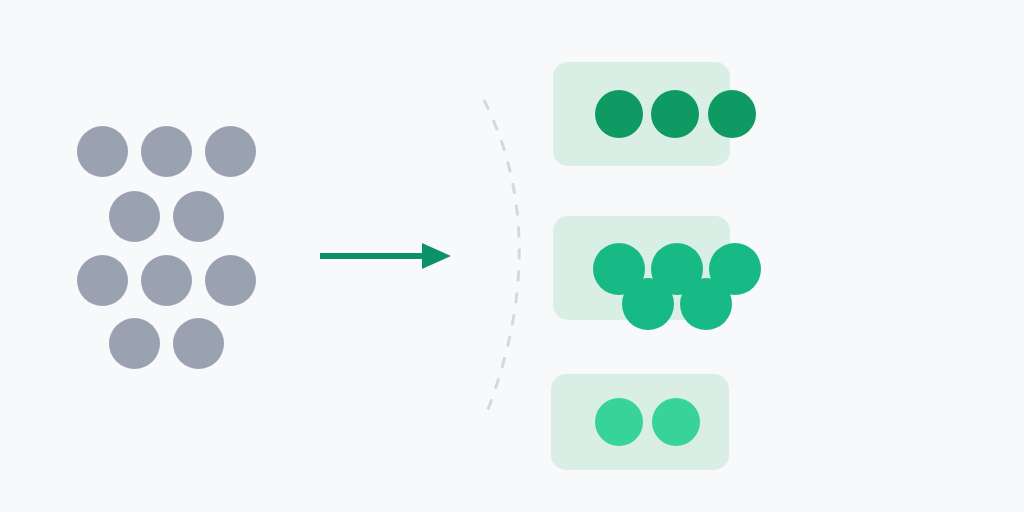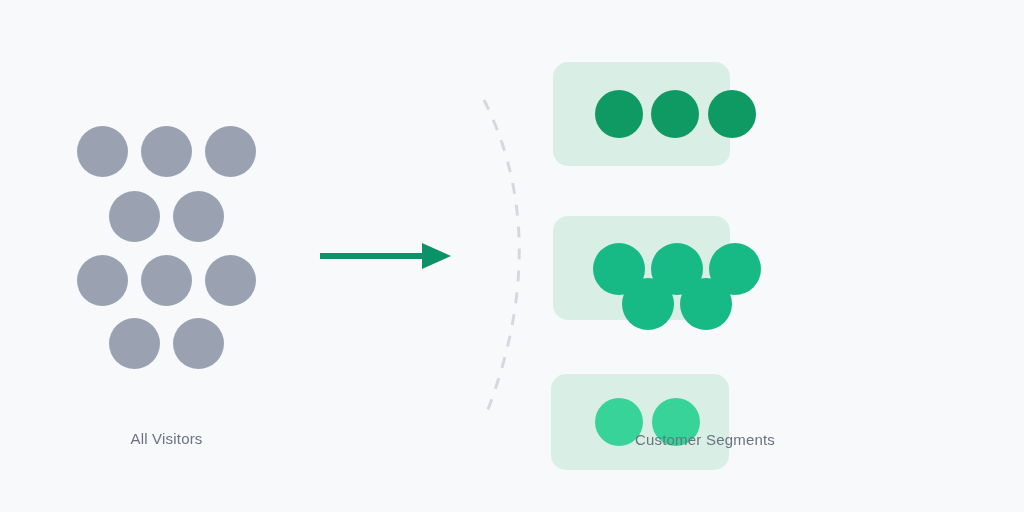--- a/index.html
+++ b/index.html
@@ -119,21 +119,20 @@
     <div class="dot-gray" style="left:141px; top:126px;"></div>
     <div class="dot-gray" style="left:205px; top:126px;"></div>
     <div class="dot-gray" style="left:109px; top:191px;"></div>
     <div class="dot-gray" style="left:173px; top:191px;"></div>
     <div class="dot-gray" style="left:77px;  top:255px;"></div>
     <div class="dot-gray" style="left:141px; top:255px;"></div>
     <div class="dot-gray" style="left:205px; top:255px;"></div>
     <div class="dot-gray" style="left:109px; top:318px;"></div>
     <div class="dot-gray" style="left:173px; top:318px;"></div>
 
-    <div id="all-visitors-label">All Visitors</div>
   </div>
 
   <svg id="flow-arrow" viewBox="0 0 136 36">
     <line x1="2" y1="18" x2="108" y2="18" stroke="#0d9268" stroke-width="6"></line>
     <polygon points="104,5 133,18 104,31" fill="#0d9268"></polygon>
   </svg>
 
   <svg id="dashed-divider" viewBox="0 0 100 360">
     <path d="M 24 20 C 62 95, 78 200, 27 332" fill="none" stroke="#d5d9de" stroke-width="3" stroke-dasharray="11 11" stroke-linecap="butt"></path>
   </svg>
@@ -158,16 +157,15 @@
       </div>
     </div>
 
     <div class="segment-card" id="card-3">
       <div class="card-dots">
         <div class="dot-seg" style="left:44px;  top:24px; width:48px; height:48px; background:#38d398;"></div>
         <div class="dot-seg" style="left:101px; top:24px; width:48px; height:48px; background:#38d398;"></div>
       </div>
     </div>
 
-    <div id="customer-segments-label">Customer Segments</div>
   </div>
 
 </div>
 
 </body></html>

